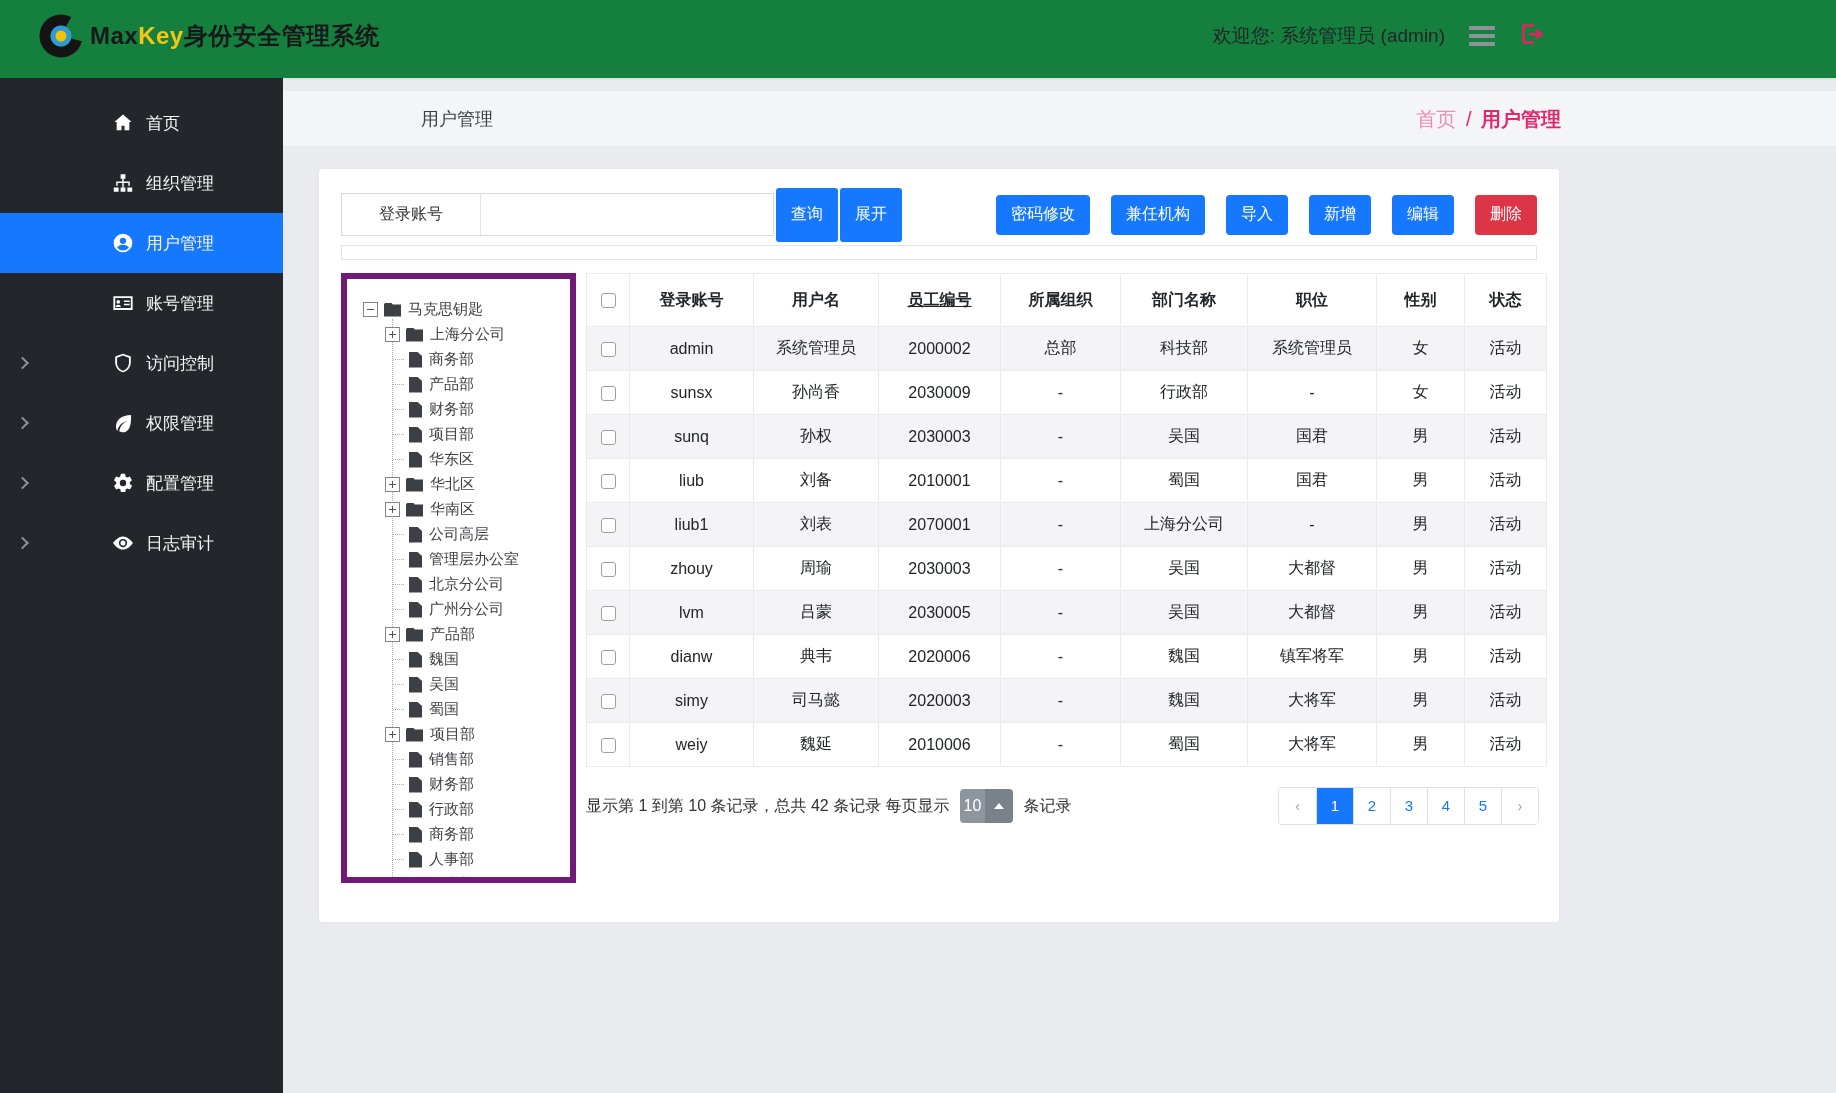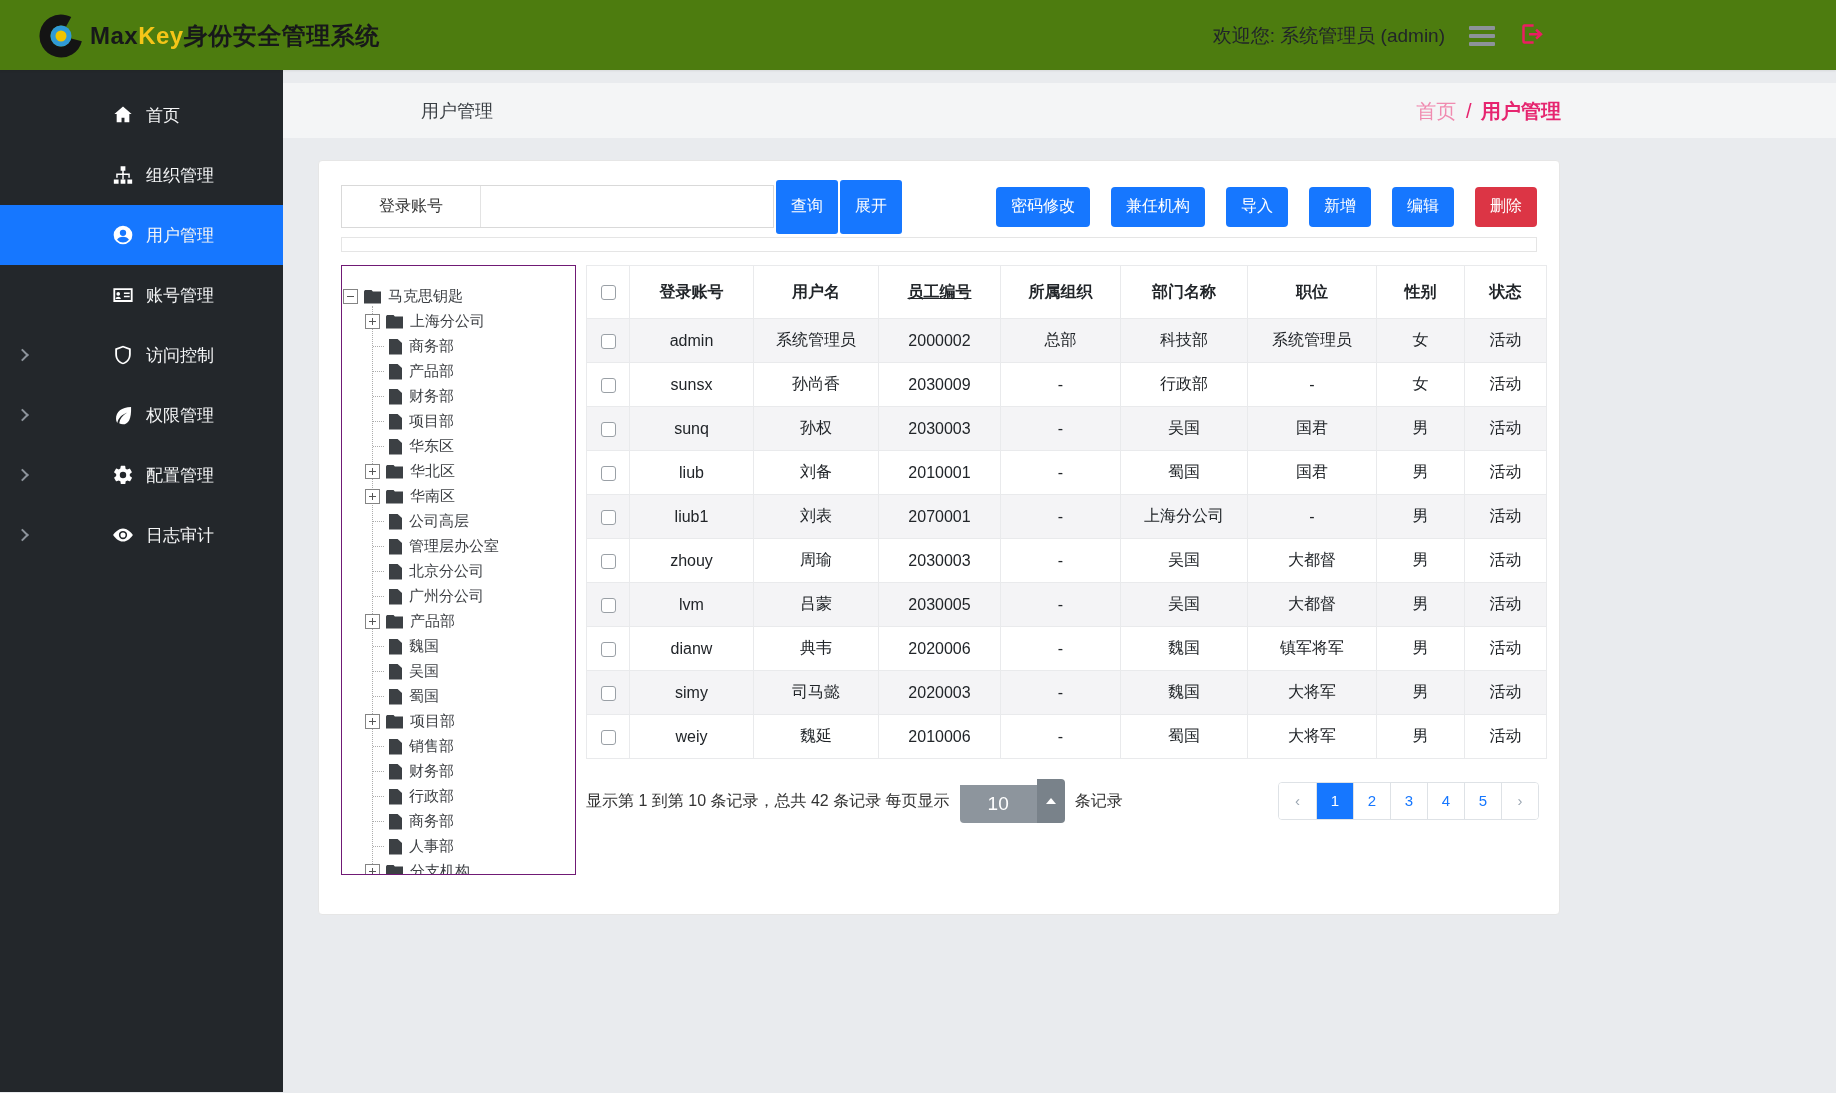--- a/index.html
+++ b/index.html
@@ -1,19 +1,19 @@
 <!DOCTYPE html>
 <html><head>
 <meta charset="utf-8">
 <style>
   * { margin:0; padding:0; box-sizing:border-box; }
   html,body { width:1836px; height:1093px; font-family:"Liberation Sans","DejaVu Sans",sans-serif; background:#e9ebee; overflow:hidden; }
 
   
-  .topbar { position:relative; height:70px; background:#4d7c0f; box-shadow:0 1px 2px rgba(0,0,0,.08); z-index:5; }
+  .topbar { position:relative; height:78px; background:#15803d; box-shadow:0 1px 2px rgba(0,0,0,.08); z-index:5; }
   .brand { position:absolute; left:38px; top:0; height:71px; display:flex; align-items:center; gap:6px; }
   .brand-text { font-size:24px; font-weight:700; letter-spacing:.5px; color:#17181a; }
   .brand-text .key { color:#f5c518; }
   .topbar-right { position:absolute; right:291px; top:0; height:71px; display:flex; align-items:center; gap:24px; }
   .welcome { font-size:19px; color:#212529; }
   .welcome b { font-weight:400; }
   .hamburger { display:inline-flex; flex-direction:column; gap:4px; cursor:pointer; }
   .hamburger i { display:block; width:26px; height:4px; background:#8d939a; border-radius:1px; }
   .logout-icon svg { width:26px; height:26px; fill:#ec1d63; cursor:pointer; }
 
@@ -46,21 +46,21 @@
   .btn { border:none; color:#fff; background:#1677ff; font-size:16px; border-radius:4px; height:40px; padding:0 15px; cursor:pointer; }
   .btn-query,.btn-expand { height:54px; border-radius:3px; margin-left:2px; }
   .actions { margin-left:auto; display:flex; gap:21px; }
   .btn-danger { background:#dc3545; }
 
   .collapse-strip { height:15px; border:1px solid #e5e5e5; margin-top:9px; background:#fff; }
 
   .body-row { display:flex; margin-top:13px; }
 
   
-  .tree-panel { width:235px; height:610px; border:1px solid #701a75; padding:18px 0 0 1px; flex:none; overflow:hidden; }
+  .tree-panel { width:235px; height:610px; border:6px solid #701a75; padding:18px 0 0 16px; flex:none; overflow:hidden; }
   .tree-row { display:flex; align-items:center; height:25px; font-size:15px; color:#3c3f43; position:relative; white-space:nowrap; cursor:pointer; }
   .tbox { width:15px; height:15px; border:1px solid #848484; background:#fff; flex:none; position:relative; margin-right:6px; }
   .tbox::before { content:''; position:absolute; left:3px; right:3px; top:6px; height:1px; background:#555; }
   .tbox.plus::after { content:''; position:absolute; top:3px; bottom:3px; left:6px; width:1px; background:#555; }
   .icon-folder { width:17px; height:14px; background:#3c4044; flex:none; margin-right:7px;
      clip-path:polygon(0 14%, 7% 0, 42% 0, 52% 14%, 100% 14%, 100% 100%, 0 100%); }
   .icon-file { width:13px; height:16px; background:#3c4044; flex:none; margin-right:7px; margin-left:2px;
      clip-path:polygon(0 0, 62% 0, 100% 28%, 100% 100%, 0 100%); }
   .tree-children { margin-left:22px; position:relative; }
   .tree-children::before { content:''; position:absolute; left:7px; top:-3px; bottom:12px; border-left:1px dotted #adadad; }
@@ -73,21 +73,21 @@
   table { border-collapse:collapse; width:953px; table-layout:fixed; }
   th,td { border:1px solid #e9eaec; text-align:center; font-size:16px; color:#212529; overflow:hidden; }
   th { height:53px; font-weight:700; background:#fff; }
   td { height:44px; font-weight:400; }
   tr.stripe td { background:#f4f4f6; }
   .cb { display:inline-block; width:15px; height:15px; border:1.5px solid #9aa0a6; border-radius:3px; background:#fff; vertical-align:middle; cursor:pointer; }
 
   
   .pg-row { display:flex; align-items:center; margin-top:20px; font-size:16px; color:#333; }
   .page-size-btn { display:inline-flex; align-items:stretch; margin:0 10px; border-radius:4px; overflow:hidden; cursor:pointer; }
-  .page-size-btn .val { background:#8d959d; color:#fff; padding:8px 28px; font-size:19px;margin-top:6px; }
+  .page-size-btn .val { background:#8d959d; color:#fff; padding:8px 4px; font-size:16px; }
   .page-size-btn .caret-seg { background:#79828a; display:flex; align-items:center; padding:0 9px; }
   .caret-up { width:0; height:0; border-left:5px solid transparent; border-right:5px solid transparent; border-bottom:6px solid #fff; }
   .pager { margin-left:auto; display:flex; border:1px solid #dee2e6; border-radius:4px; overflow:hidden; }
   .pager-cell { width:37px; height:36px; line-height:36px; text-align:center; background:#fff; color:#1677ff; font-size:15px; border-left:1px solid #dee2e6; cursor:pointer; }
   .pager-cell:first-child { border-left:none; }
   .pager-cell.nav { color:#9aa5b1; }
   .pager-cell.active { background:#1677ff; color:#fff; }
 </style>
 </head>
 <body>

